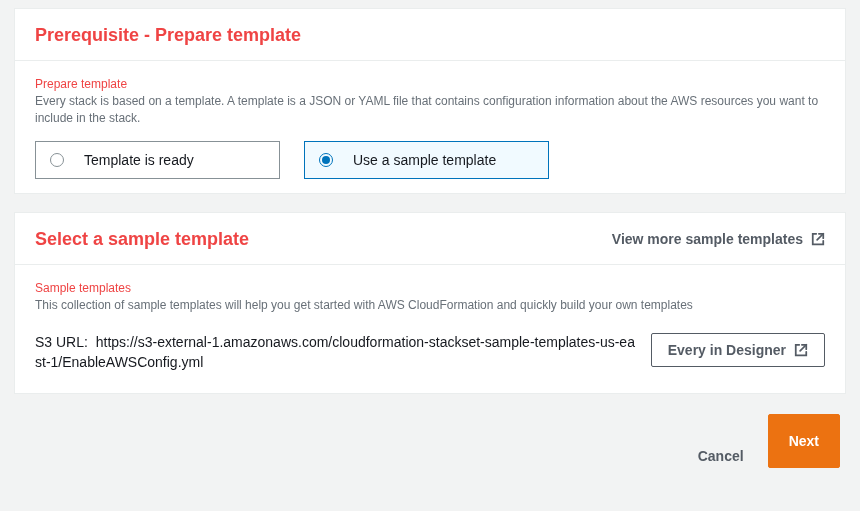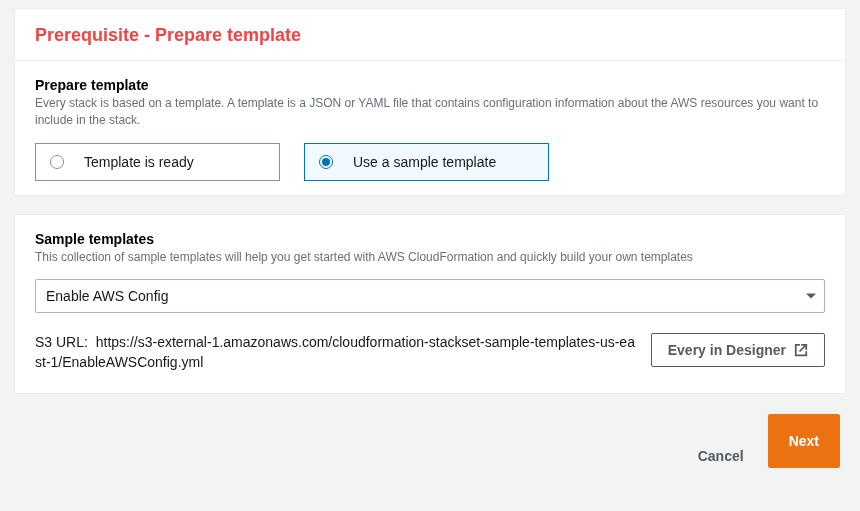--- a/index.html
+++ b/index.html
@@ -25,23 +25,23 @@
     align-items: center;
   }
   .panel-header h2 {
     font-size: 18px;
     font-weight: 700;
     color: #ef4444;
   }
   .panel-body { padding: 16px 20px 20px 20px; }
   .panel-body.tight { padding-bottom: 14px; }
   .field-label {
-    font-size: 14px;
-    color: #000000;
-    font-weight: 700;
+    font-size: 12px;
+    color: #ef4444;
+    font-weight: 400;
     margin-bottom: 2px;
   }
   .field-desc {
     font-size: 12px;
     color: #687078;
     line-height: 1.4;
     margin-bottom: 14px;
   }
   .radio-row {
     display: flex;
@@ -183,27 +183,34 @@
         <span class="radio-circle">
             <span class="radio-dot"></span>
           </span>
         <span>Use a sample template</span>
       </div>
     </div>
   </div>
 </div>
 
 <div class="panel" style="margin-top:18px;">
+  <div class="panel-header">
+    <h2>Select a sample template</h2>
+    <div class="link-btn">
+      <span>View more sample templates</span>
+      <svg class="ext-icon" viewBox="0 0 16 16">
+        <path d="M6 2H2v12h12v-4" stroke-linecap="round"></path>
+        <path d="M9 2h5v5" stroke-linecap="round"></path>
+        <path d="M14 2L7 9" stroke-linecap="round"></path>
+      </svg>
+    </div>
+  </div>
   <div class="panel-body">
     <div class="field-label">Sample templates</div>
     <div class="field-desc">This collection of sample templates will help you get started with AWS CloudFormation and quickly build your own templates</div>
-    <div class="select-box">
-      <span>Enable AWS Config</span>
-      <span class="select-caret"></span>
-    </div>
 
     <div class="url-row">
       <div class="url-label-val">
         <span>S3 URL:</span>
         &nbsp;<span>https://s3-external-1.amazonaws.com/cloudformation-stackset-sample-templates-us-east-1/EnableAWSConfig.yml</span>
       </div>
       <div class="designer-btn">
         <span>Every in Designer</span>
         <svg class="ext-icon" viewBox="0 0 16 16">
           <path d="M6 2H2v12h12v-4" stroke-linecap="round"></path>

